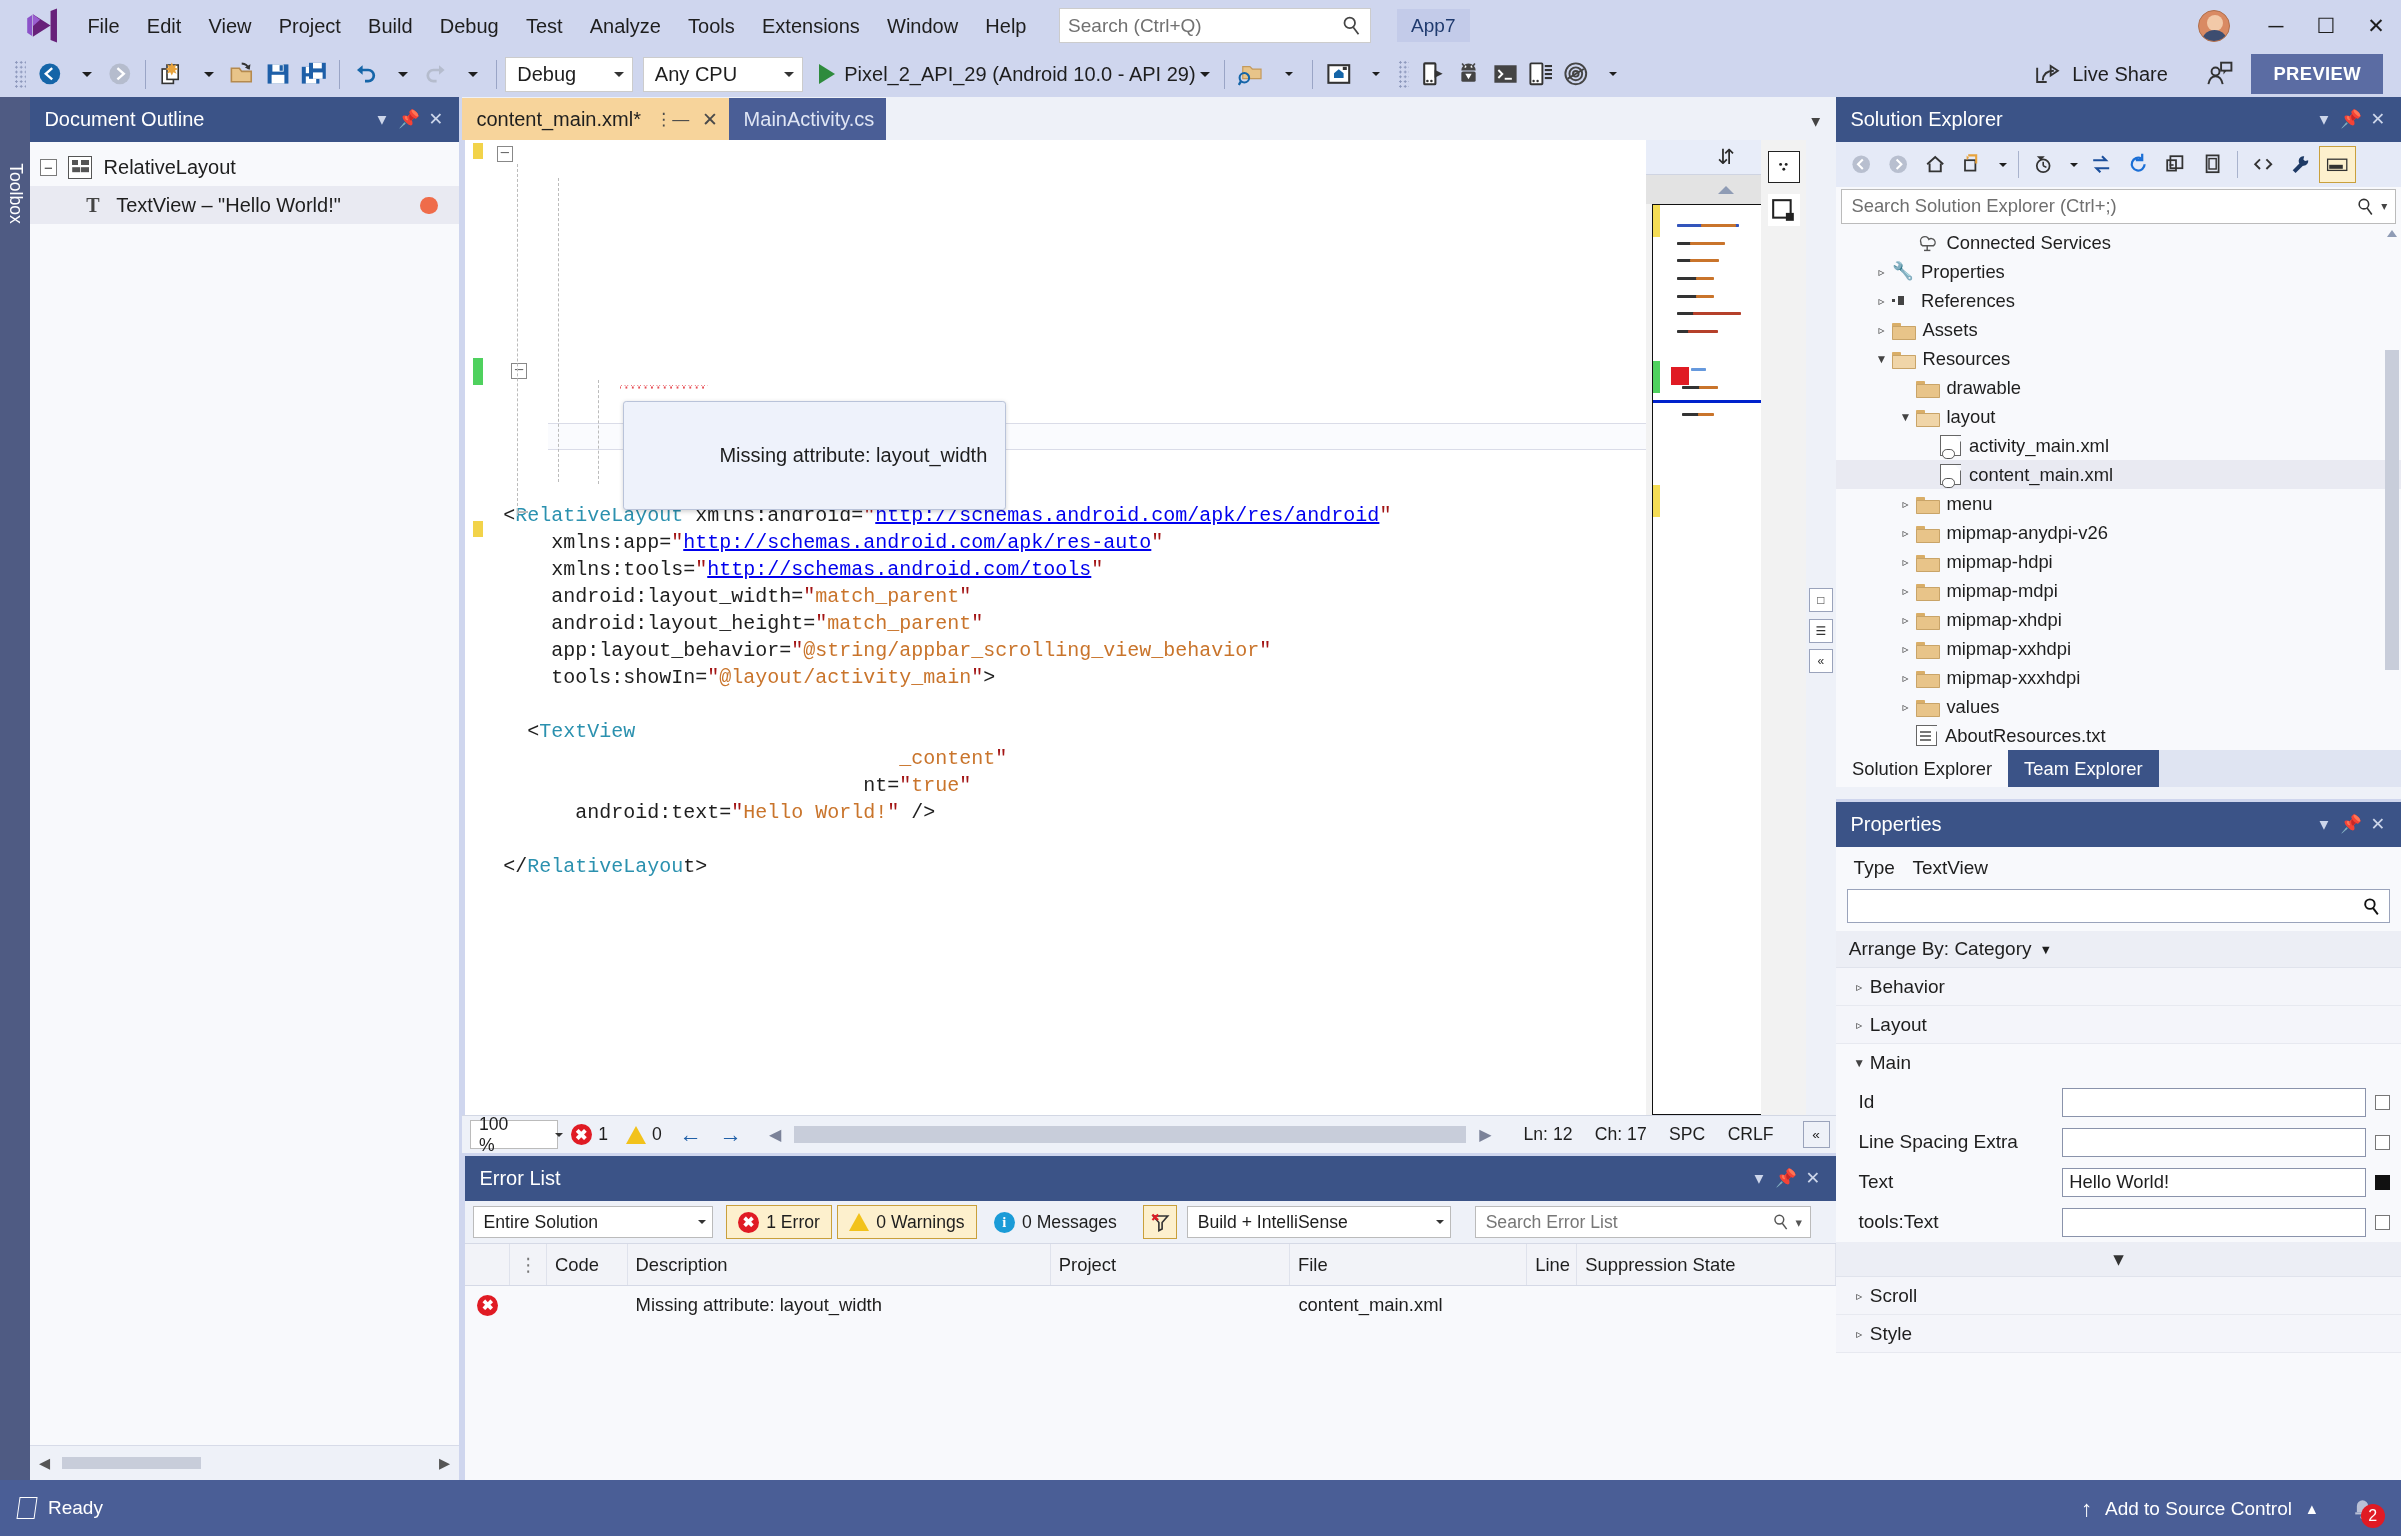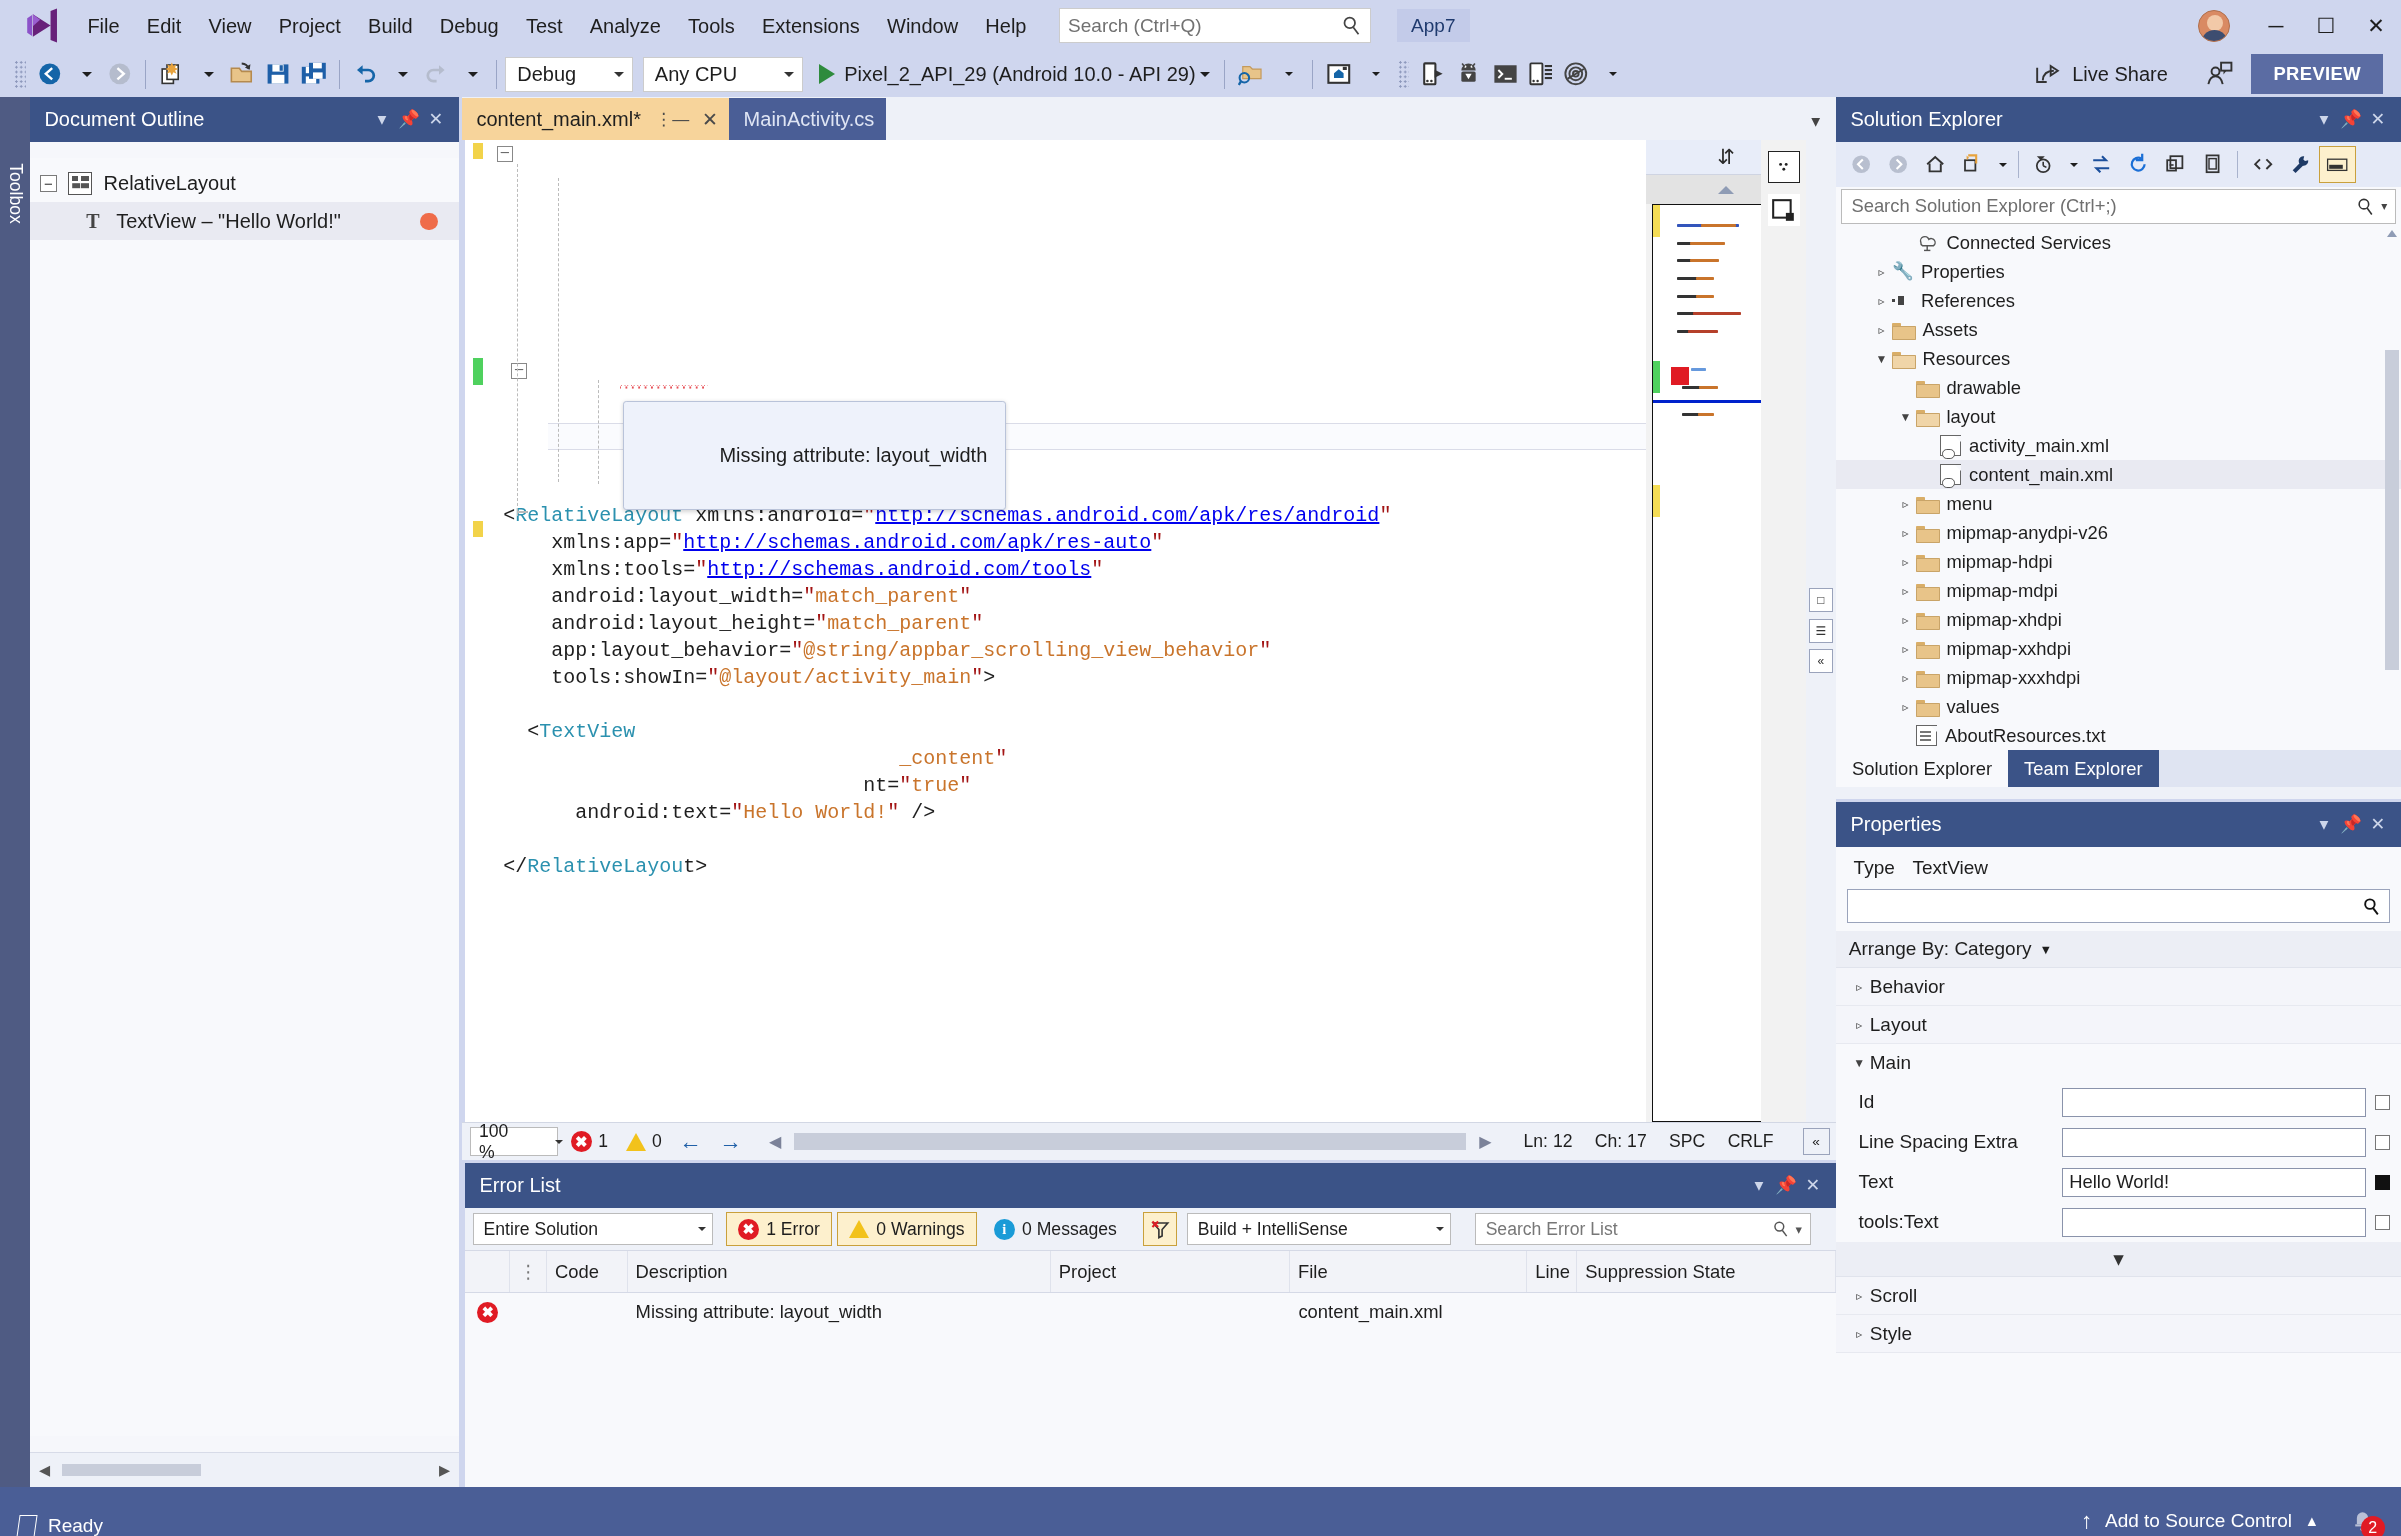--- a/index.html
+++ b/index.html
@@ -56,21 +56,21 @@
   
   .bodyrow { flex:1; display:flex; min-height:0; background:#eef1f8; }
 
   
   .rail { width:30px; background:#4f5b83; flex-shrink:0; position:relative; }
   .rail .vtxt { position:absolute; top:86px; left:50%; transform:translateX(-50%) rotate(90deg);
                 transform-origin:center; color:#fff; font-size:17.6px; white-space:nowrap; }
 
   
   .docoutline { width:432px; display:flex; flex-direction:column; background:#f6f7fb; flex-shrink:0;
-                border-right:3.2px solid #cfd6ee;gap:16px; }
+                border-right:3.2px solid #cfd6ee; }
   .panel-head { height:45px; background:#3b5387; display:flex; align-items:center; padding:0 9.6px 0 14.4px;
                 color:#fff; font-size:20px; flex-shrink:0; }
   .panel-head .ptitle { flex:1; }
   .phbtn { width:27px; height:27px; display:flex; align-items:center; justify-content:center;
            color:#cdd6ea; font-size:17.6px; }
   .outline-body { flex:1; background:#f8f9fc; padding-top:6.4px; overflow:hidden; }
   .otrow { height:38px; display:flex; align-items:center; font-size:20px; padding-left:9.6px; }
   .otrow.sel { background:#e9eaf2; }
   .exp-box { width:17.6px;height:17.6px;border:0.8px solid #7a7a7a;background:#fff; margin-right:11.2px;
              display:flex;align-items:center;justify-content:center;font-size:15px;line-height:1;color:#333;}
@@ -240,21 +240,21 @@
   .pr-row{height:40px;display:flex;align-items:center;font-size:19px;padding-left:22.4px;background:#f8f9fc;}
   .pr-row .lbl{flex:1;}
   .pr-in{width:304px;height:29px;background:#fff;border:0.8px solid #8a93ab;padding:0 6.4px;font-size:18.4px;
          display:flex;align-items:center;}
   .pr-chk{width:14.4px;height:14.4px;border:0.8px solid #777;margin:0 11.2px 0 9.6px;background:#fff;}
   .pr-chk.filled{background:#111;border-color:#111;}
   .pr-more{height:35px;display:flex;align-items:center;justify-content:center;background:#eceef5;
            font-size:21px;color:#333;border-bottom:0.8px solid #e0e3ec;}
 
   
-  .statusbar{height:50px;background:#4a5e96;display:flex;align-items:flex-end;flex-shrink:0;color:#fff;font-size:19px;}
+  .statusbar{height:57px;background:#4a5e96;display:flex;align-items:center;flex-shrink:0;color:#fff;font-size:19px;}
   .sb-left{display:flex;align-items:center;padding-left:17.6px;}
   .sb-sq{width:17.6px;height:22.4px;border:1.6px solid #fff;margin-right:12.8px;transform:skewX(-8deg);}
   .sb-right{margin-left:auto;display:flex;align-items:center;padding-right:21px;}
   .sb-right .up{font-size:22.4px;margin-right:12.8px;}
   .sb-caret{margin-left:12.8px;font-size:14.4px;}
   .bell{margin-left:29px;position:relative;width:32px;height:32px;}
   .badge{position:absolute;right:-4.8px;bottom:-3.2px;width:24px;height:24px;border-radius:50%;background:#e01b24;
          color:#fff;font-size:16px;display:flex;align-items:center;justify-content:center;}
 </style>
 </head>

